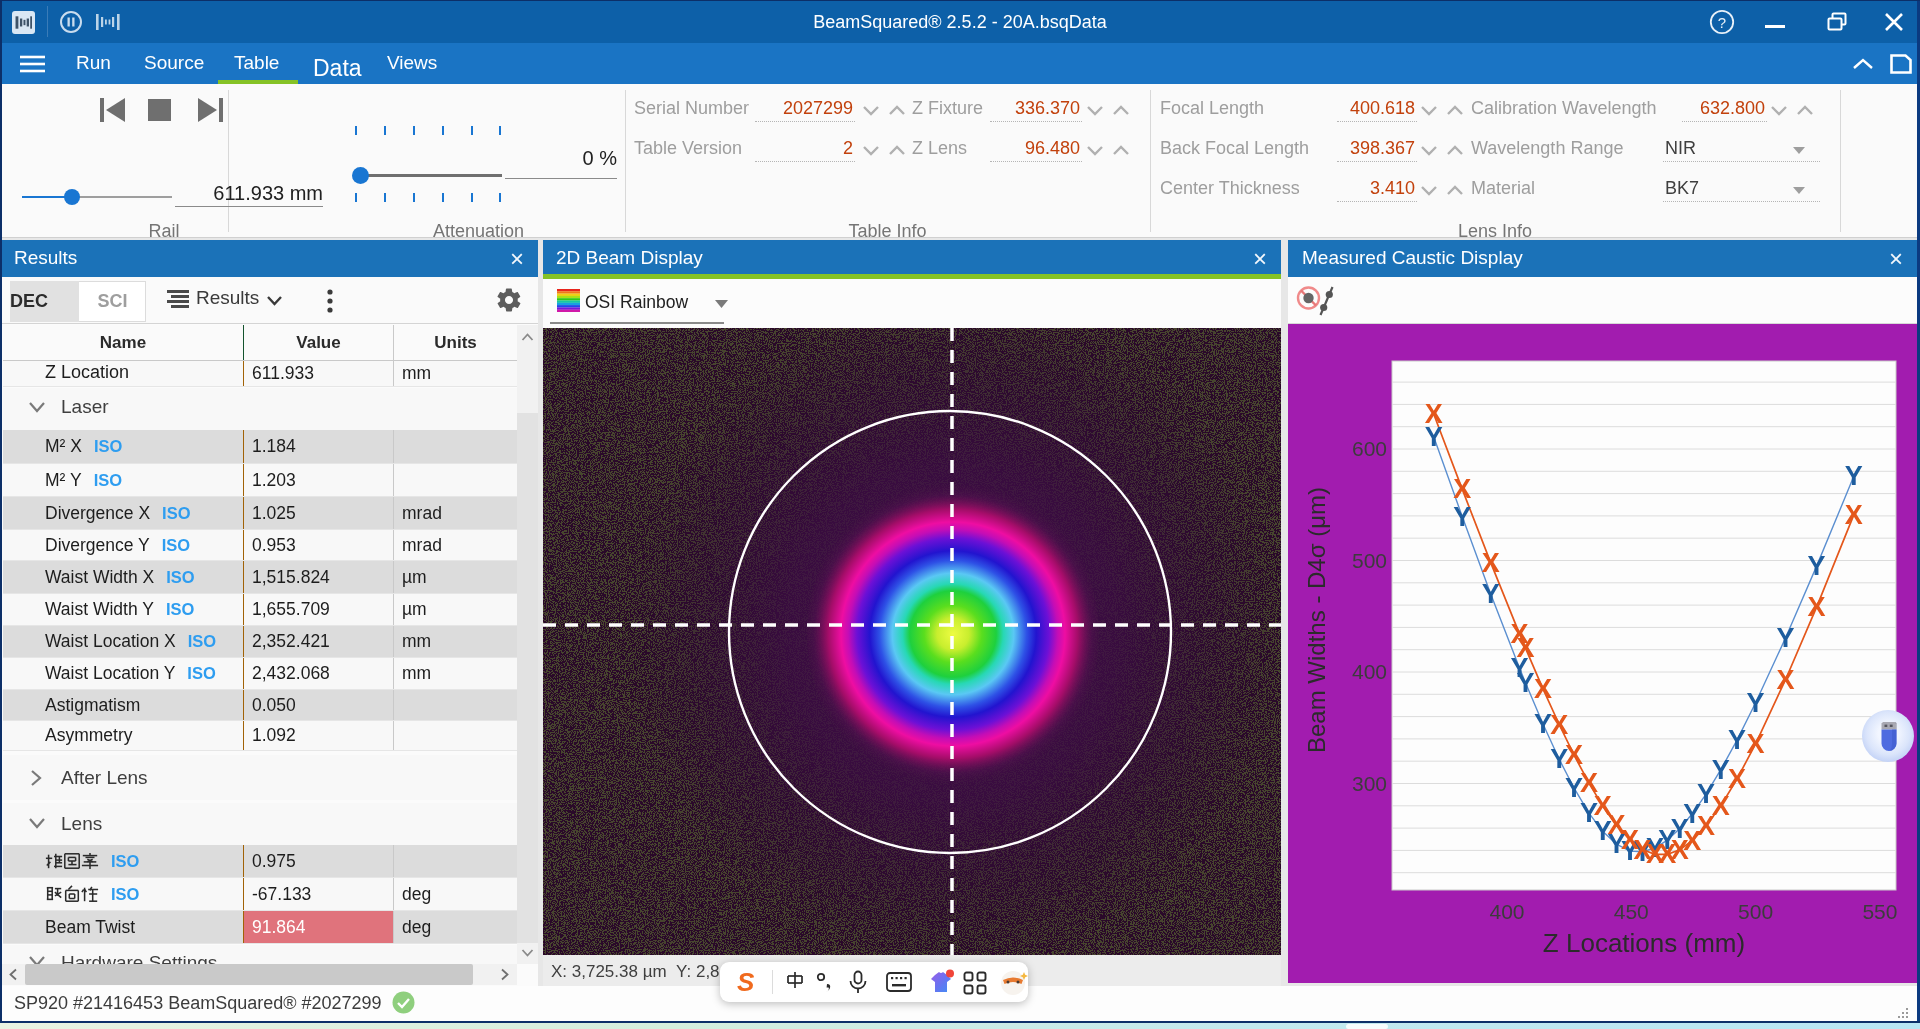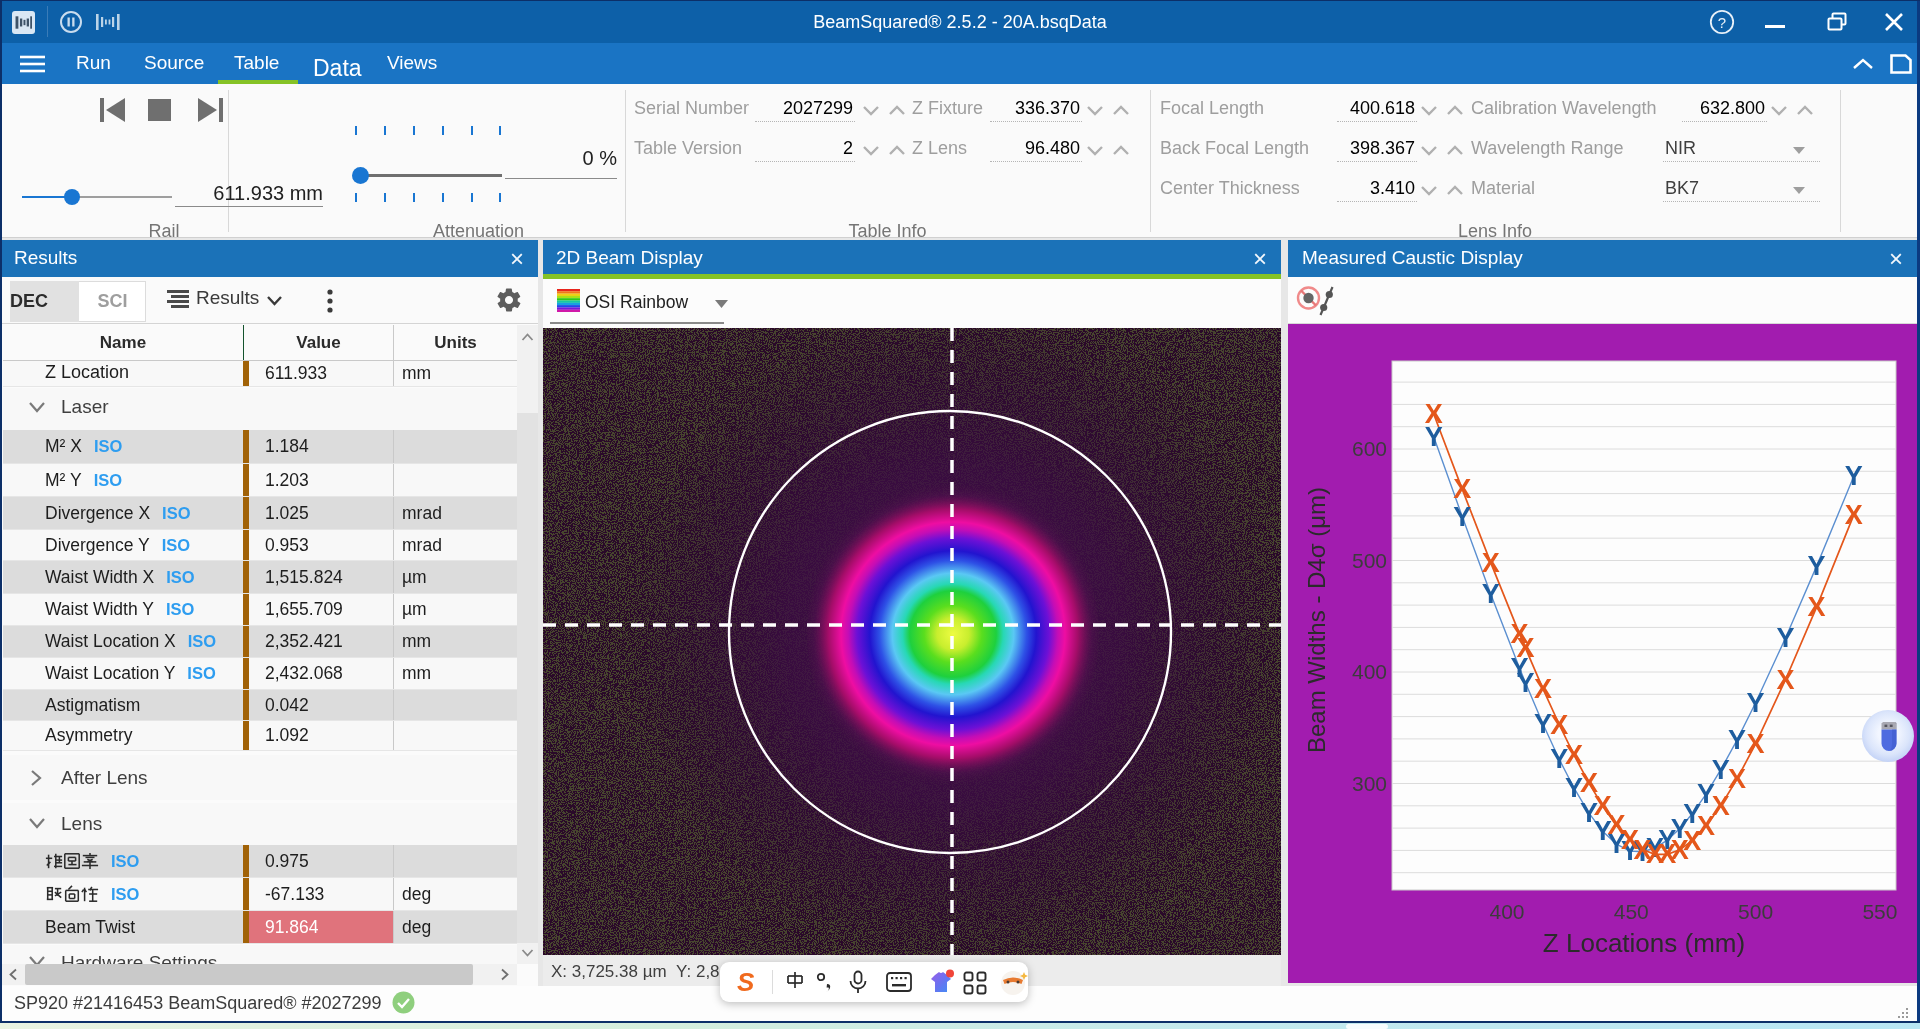--- a/index.html
+++ b/index.html
@@ -3,27 +3,27 @@
 *{margin:0;padding:0;box-sizing:border-box}
 body{width:1920px;height:1029px;overflow:hidden;font-family:"Liberation Sans", sans-serif;-webkit-font-smoothing:antialiased}
 .abs{position:absolute}
 #win{position:absolute;left:0;top:0;width:1920px;height:1023px;background:#e7e7e7}
 #tbar{position:absolute;left:0;top:0;width:100%;height:43px;background:#0d60a8;color:#fff}
 #mbar{position:absolute;left:0;top:43px;width:100%;height:41px;background:#1a74c4;color:#fff}
 #topbar{position:absolute;left:0;top:84px;width:100%;height:154px;background:#fafafa;border-bottom:1px solid #d0d0d0}
 .vsep{position:absolute;top:6px;height:142px;width:1px;background:#d8d8d8}
 .gcap{position:absolute;top:137px;width:100%;text-align:center;font-size:18px;color:#757575}
 .glabel{color:#9e9e9e;font-size:18px;position:absolute}
-.gval{color:#000000;font-size:18px;position:absolute;text-align:right}
+.gval{color:#c2410c;font-size:18px;position:absolute;text-align:right}
 .dotted{position:absolute;border-bottom:1px dotted #b5b5b5;height:1px}
 .panel-t{position:absolute;height:37px;background:#1b72b8;color:#fff;font-size:19px}
 .pt-x{position:absolute;top:5px;font-size:24px;color:#f2f7fc;font-weight:400}
 .trow{position:absolute;left:3px;width:514px;display:flex;font-size:17.5px;color:#1d1d1d;border-bottom:1px solid #e6e6e6}
 .trow .c1{width:240px;padding-left:42px;align-self:center}
-.trow .c2{width:150px;padding-left:16px;align-self:center;border-left:6px solid #a16207;height:100%;display:flex;align-items:center}
+.trow .c2{width:150px;padding-left:8px;align-self:center;border-left:1px solid #a16207;height:100%;display:flex;align-items:center}
 .trow .c3{flex:1;padding-left:8px;align-self:center;border-left:1px solid #c9c9c9;height:100%;display:flex;align-items:center}
 .iso{color:#2e9df0;font-weight:bold;margin-left:12px;font-size:16.5px}
 .grp{position:absolute;left:3px;width:514px;font-size:19px;color:#3f3f3f;background:#f8f8f8}
 </style></head><body>
 <div id="win">
 
 <div id="tbar">
  <div class="abs" style="left:12px;top:11px;width:23px;height:23px;background:#d9e7f4;border-radius:3px">
   <svg width="23" height="23" viewBox="0 0 26 26">
           <g fill="#3e5368">
@@ -290,21 +290,21 @@
         <div class="c2">2,352.421</div>
         <div class="c3">mm</div>
       </div>
       <div class="trow" style="top:418px;height:32px;background:#f8f8f8">
 <div class="c1"><span class="nm">Waist Location Y</span><span class="iso">ISO</span></div>
         <div class="c2">2,432.068</div>
         <div class="c3">mm</div>
       </div>
       <div class="trow" style="top:450px;height:31px;background:#dcdcdc">
 <div class="c1"><span class="nm">Astigmatism</span></div>
-        <div class="c2">0.042</div>
+        <div class="c2">0.050</div>
         <div class="c3"></div>
       </div>
       <div class="trow" style="top:481px;height:30px;background:#f8f8f8">
 <div class="c1"><span class="nm">Asymmetry</span></div>
         <div class="c2">1.092</div>
         <div class="c3"></div>
       </div>
  <div class="grp" style="top:515px;height:45px;">
   <svg class="abs" style="left:27px;top:14px" width="12" height="18" viewBox="0 0 12 18">
           <path d="M2 2 L10 9 L2 16" fill="none" stroke="#7a7a7a" stroke-width="2.2"></path>

